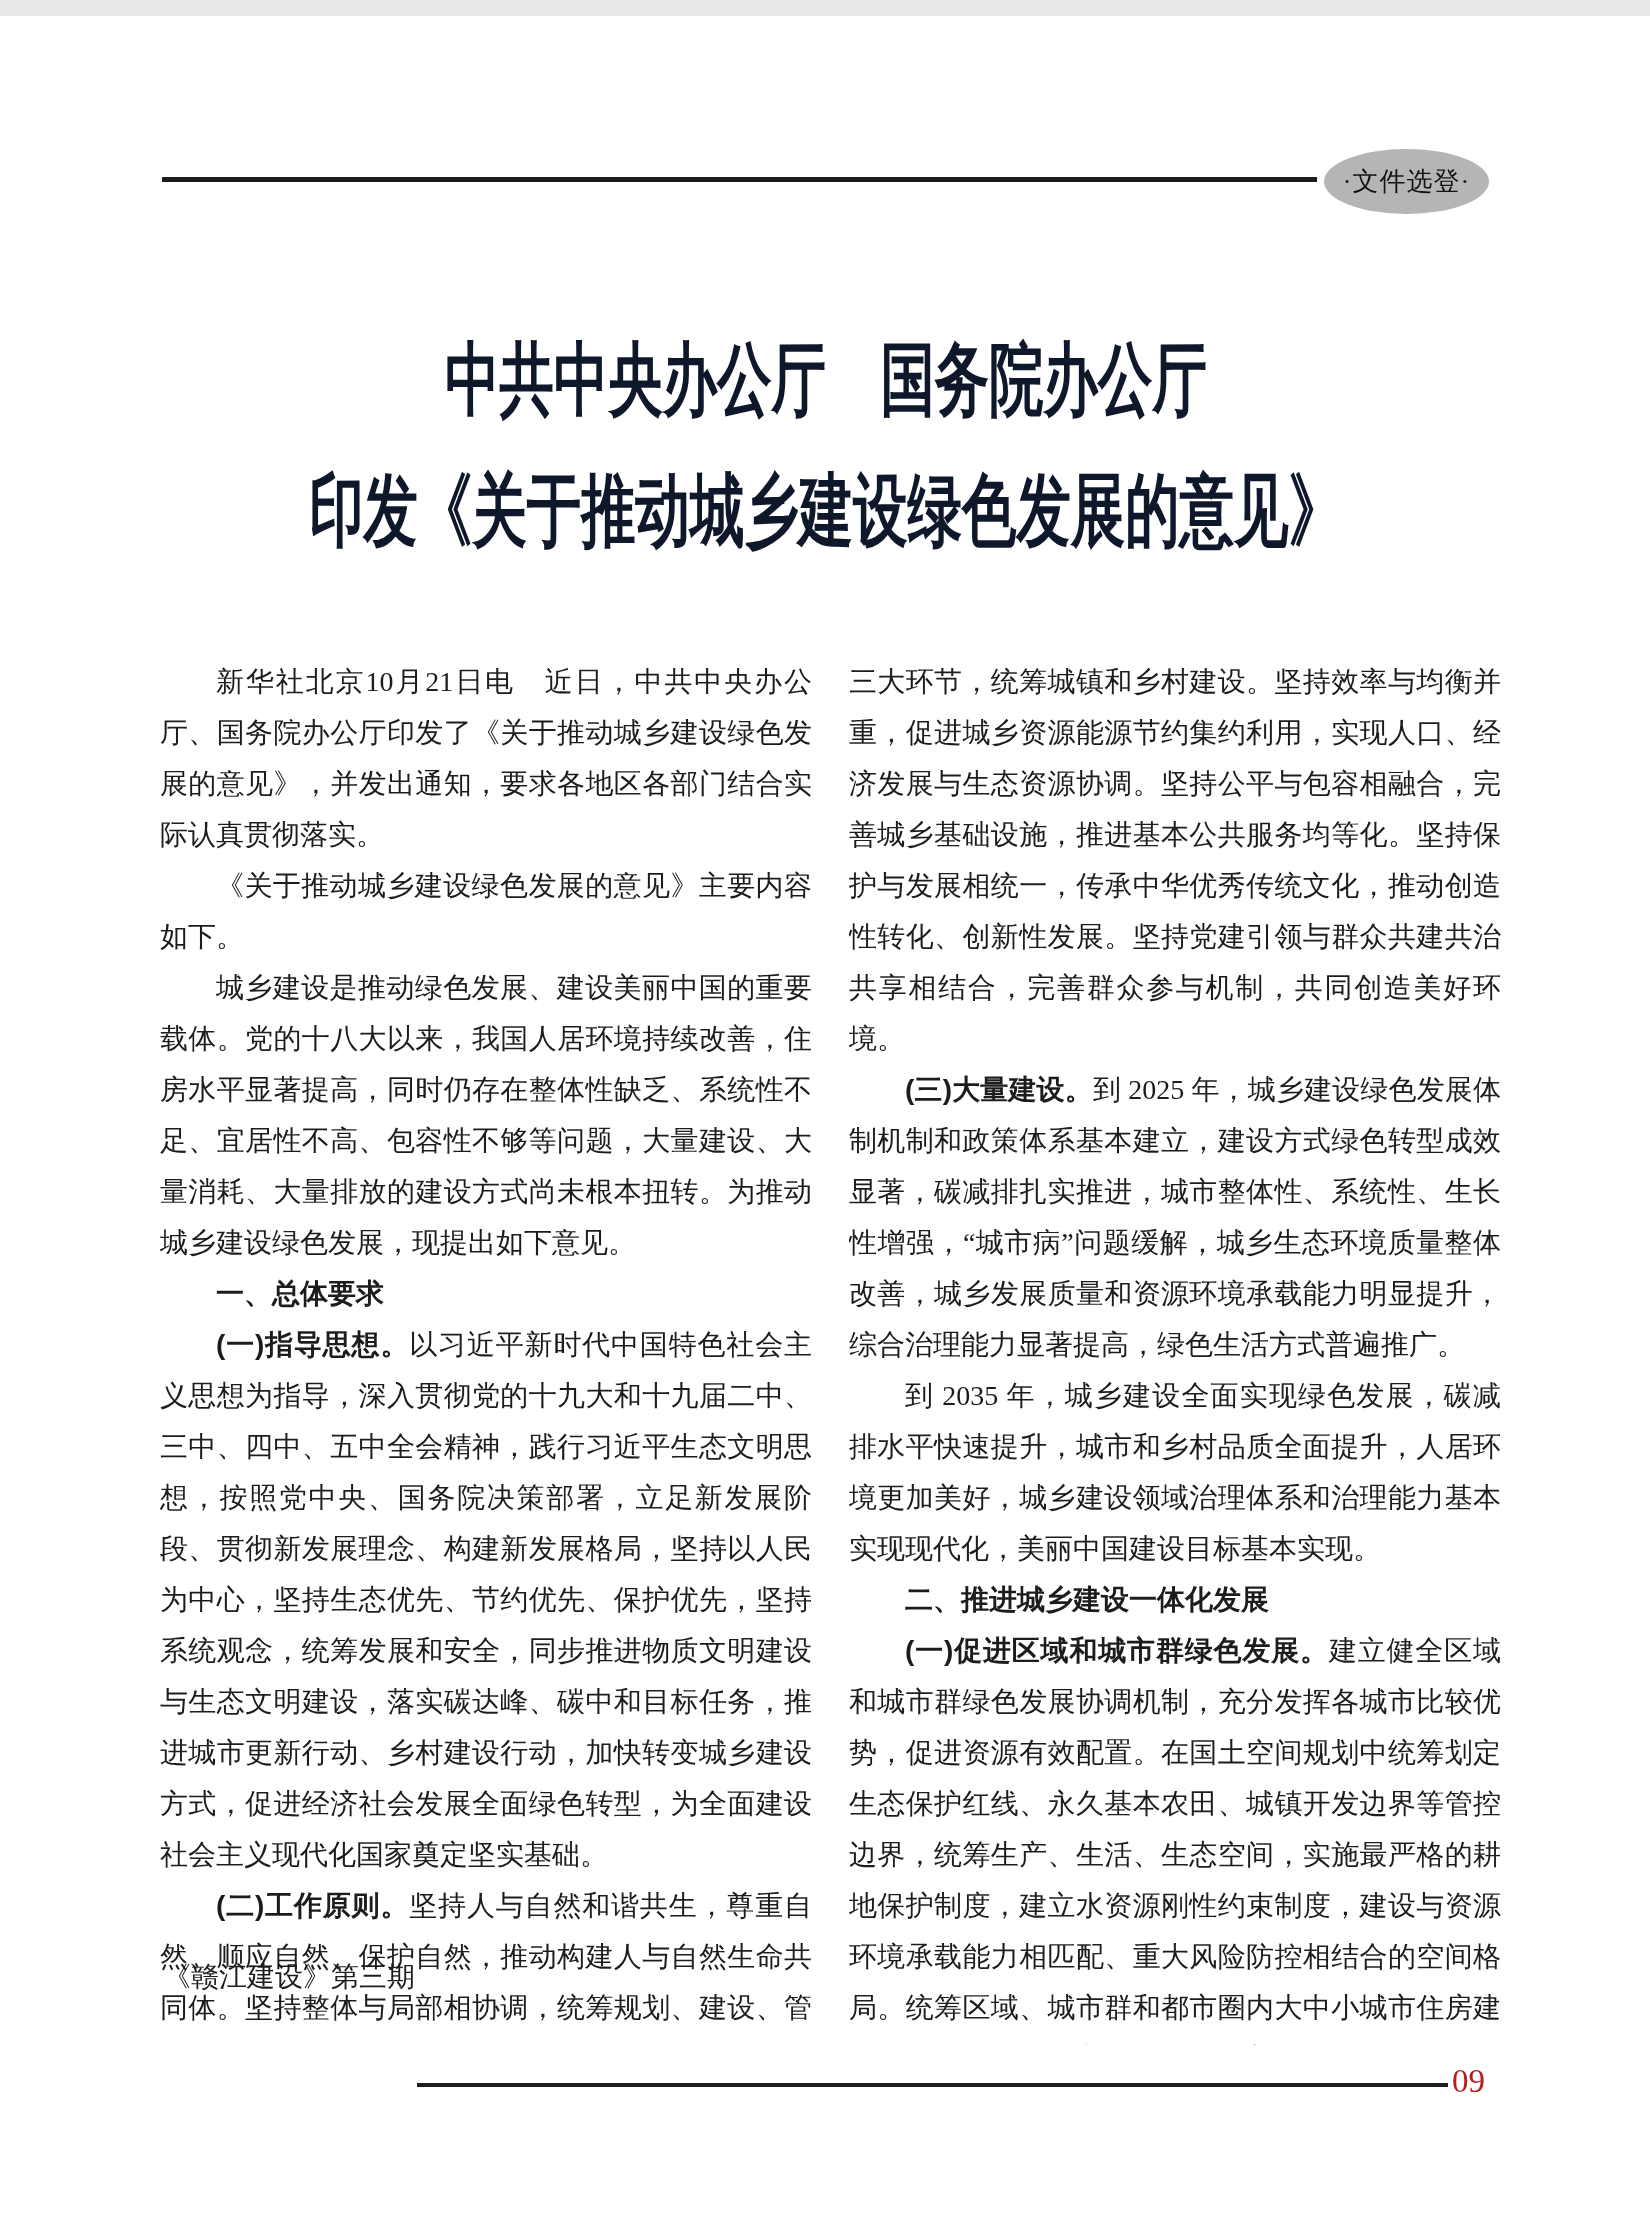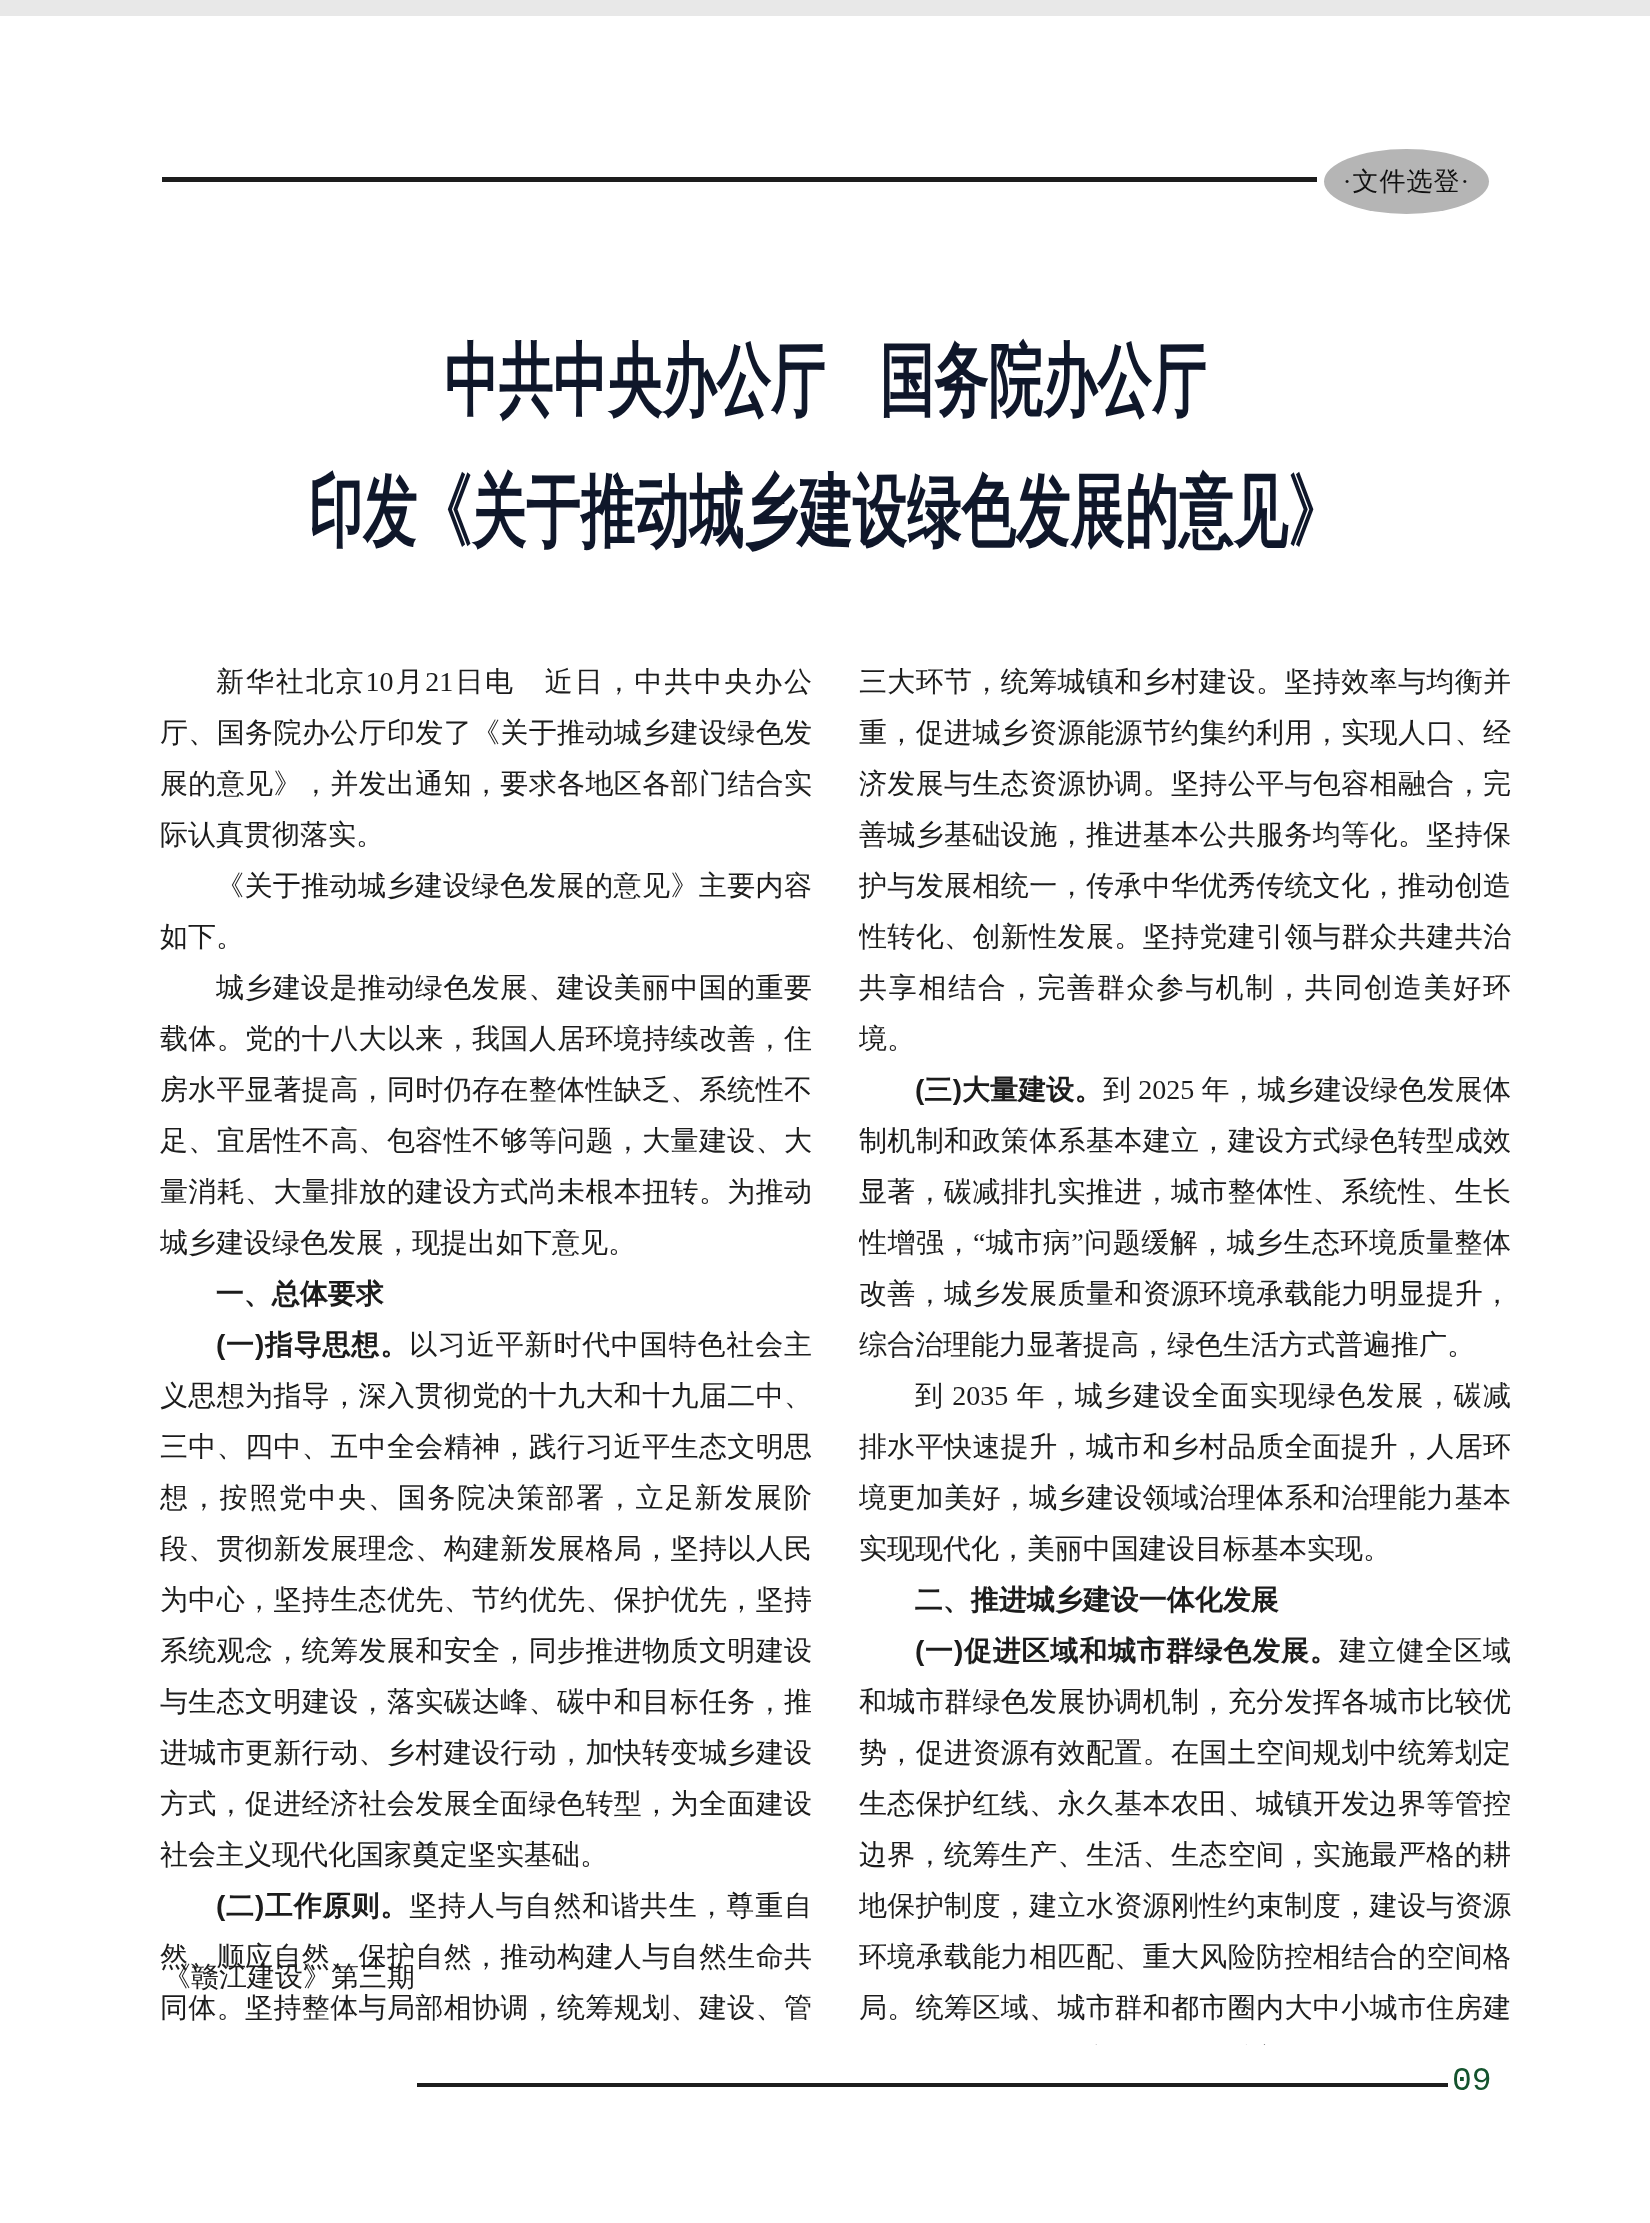--- a/index.html
+++ b/index.html
@@ -40,21 +40,21 @@
     display:inline-block;
     font-size:80px;
     transform:scaleX(0.68);
     transform-origin:center;
     white-space:nowrap;
   }
   
   .bodywrap{
     position:absolute;left:160px;top:640px;
     width:1351px;height:1389px;
-    display:flex;gap:47px;
+    display:flex;gap:37px;
   }
   .col{
     width:652px;height:1389px;overflow:hidden;
   }
   .col p{
     margin:0;
     font-size:28px;line-height:51px;
     text-align:justify;
     color:#1c1c1c;
   }
@@ -72,22 +72,22 @@
     position:absolute;left:163px;top:1942px;
     font-size:28px;white-space:nowrap;color:#1c1c1c;
   }
   .footer-rule{
     position:absolute;left:417px;top:2067px;
     width:1031px;height:3.9px;background:#1d1d1d;
   }
   .footer-page{
     position:absolute;left:1452px;top:2047px;
     font-size:33px;
-    font-family:Liberation Mono, monospace;
-    color:#14532d;
+    font-family:Liberation Serif, serif;
+    color:#b91c1c;
   }
 </style>
 </head>
 <body>
 
 <div class="page">
 
   <div class="header-rule"></div>
 
   <div class="badge" style="background: rgb(181, 181, 181);">

